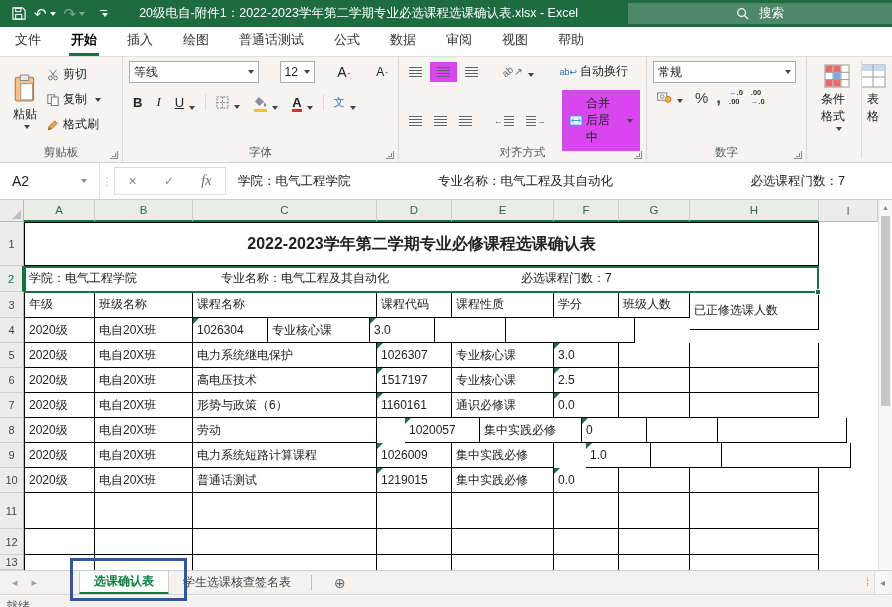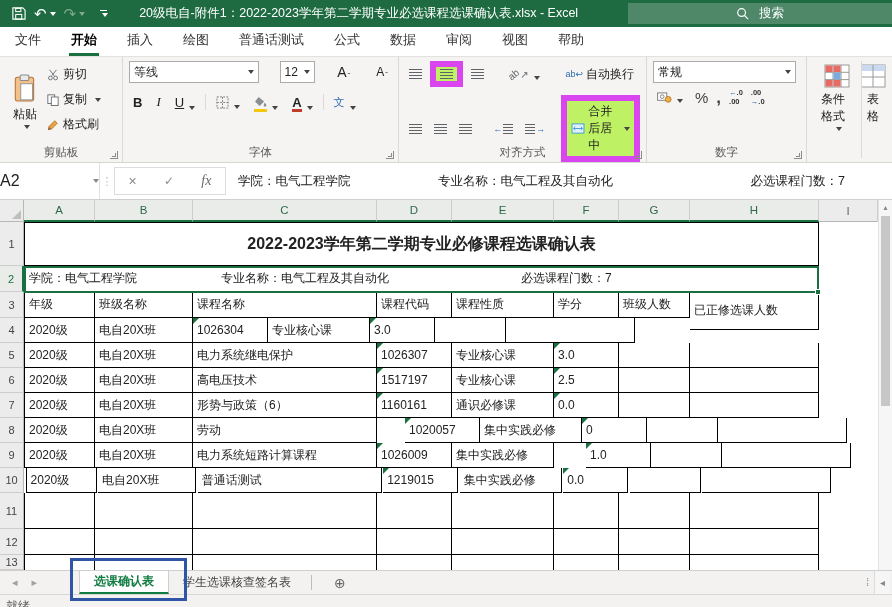--- a/index.html
+++ b/index.html
@@ -48,21 +48,21 @@
     padding:4px 7px; height:80px; }
   .bigbtn .cap { margin-top:4px; font-size:12px; color:#222; display:flex; align-items:center; }
   .col { display:flex; flex-direction:column; justify-content:flex-start; gap:4px; padding-top:3px; }
   .smallbtn { display:flex; align-items:center; gap:4px; font-size:12px; color:#222; padding:2px 3px; white-space:nowrap; }
   .row-h { display:flex; align-items:center; gap:18px; }
   .combobox { background:#fff; border:1px solid #acaba9; height:22px; display:flex; align-items:center;
     padding:0 4px; font-size:12px; justify-content:space-between; }
   .dchev { width:0; height:0; border-left:3.5px solid transparent; border-right:3.5px solid transparent;
     border-top:4px solid #444; margin-left:4px; flex:none; }
   .fmtbtn { padding:2px 4px; display:flex; align-items:flex-end; gap:1px; font-size:13px; }
-  .fmtbtn.pressed, .tgl.pressed { background:#bef264; border:6px solid #d946ef; }
+  .fmtbtn.pressed, .tgl.pressed { background:#d946ef; border:3px solid #d946ef; }
   .ubar { text-decoration:underline; }
   .redbar { display:inline-block; position:relative; font-weight:bold; font-size:13px; }
   .redbar::after { content:""; position:absolute; left:0; right:0; bottom:-2px; height:3px; background:#c43b2a; }
   .ylbar::after  { content:""; position:absolute; left:0; right:0; bottom:-2px; height:3px; background:#f2c811; }
   .lines { display:inline-block; width:13px; height:10px;
     background:repeating-linear-gradient(#5f6368 0 1px, transparent 1px 3px); }
   .lines.sm { width:10px; }
   .tgl { display:flex; align-items:center; padding:2px 4px; gap:3px; }
   .dec { display:flex; flex-direction:column; font-size:7.5px; line-height:1.15; color:#333; font-weight:bold; }
   .dec .blue { color:#2b6cb3; }
@@ -70,21 +70,21 @@
   .pct { font-size:15px; color:#444; }
   .comma { font-size:17px; font-weight:bold; color:#444; line-height:0.7; }
   .cf-btn { display:flex; flex-direction:column; align-items:center; padding:3px 8px; }
   .cf-btn .cap { font-size:12px; margin-top:3px; }
   .clipped { overflow:hidden; width:30px; }
 
   
   .fbar { position:absolute; left:0; top:163px; width:892px; height:37px; background:#fff;
     border-bottom:1px solid #cfcfcf; display:flex; align-items:stretch; }
   .namebox { width:100px; display:flex; align-items:center; justify-content:space-between;
-    padding:0 0; border-right:1px solid #e1e1e1; font-size:16px; }
+    padding:0 12px; border-right:1px solid #e1e1e1; font-size:14px; }
   .fdots { width:14px; display:flex; align-items:center; justify-content:center; color:#b9b9b9; font-size:11px; }
   .fxbox { width:112px; border:1px solid #dcdcdc; margin:4px 0; display:flex; align-items:center;
     justify-content:space-around; color:#8a8a8a; }
   .fxbox .fx { font-style:italic; font-family:"Liberation Serif","DejaVu Serif",serif; font-size:14px; color:#6a6a6a; }
   .fcontent { flex:1; display:flex; align-items:center; padding-left:12px; font-size:12.5px;
     white-space:pre; overflow:hidden; }
 
   
   .grid { position:absolute; left:0; top:200px; width:892px; height:370px; background:#fff; overflow:hidden; }
   .colhead { display:flex; height:22px; }
@@ -516,21 +516,21 @@
       <div class="cell first" style="width: 71px; height: 25px;">2020级</div>
       <div class="cell" style="width: 98px; height: 25px;">电自20X班</div>
       <div class="cell" style="width: 184px; height: 25px;">电力系统短路计算课程</div>
       <div class="cell tri" style="width: 75px; height: 25px;">1026009</div>
       <div class="cell" style="width: 102px; height: 25px;">集中实践必修</div>
       <div class="cell tri" style="width: 65px; height: 25px; margin-left: 32px;">1.0</div>
       <div class="cell" style="width: 71px; height: 25px;"></div>
       <div class="cell" style="width: 129px; height: 25px;"></div>
       <div class="ispacer" style="width: 59px;"></div>
     </div>
-    <div class="grow" style="height: 25px; justify-content: space-between;">
+    <div class="grow" style="height: 25px;">
       <div class="rh" style="height: 25px;">10</div>
       <div class="cell first" style="width: 71px; height: 25px;">2020级</div>
       <div class="cell" style="width: 98px; height: 25px;">电自20X班</div>
       <div class="cell" style="width: 184px; height: 25px;">普通话测试</div>
       <div class="cell tri" style="width: 75px; height: 25px;">1219015</div>
       <div class="cell" style="width: 102px; height: 25px;">集中实践必修</div>
       <div class="cell tri" style="width: 65px; height: 25px;">0.0</div>
       <div class="cell" style="width: 71px; height: 25px;"></div>
       <div class="cell" style="width: 129px; height: 25px;"></div>
       <div class="ispacer" style="width: 59px;"></div>

